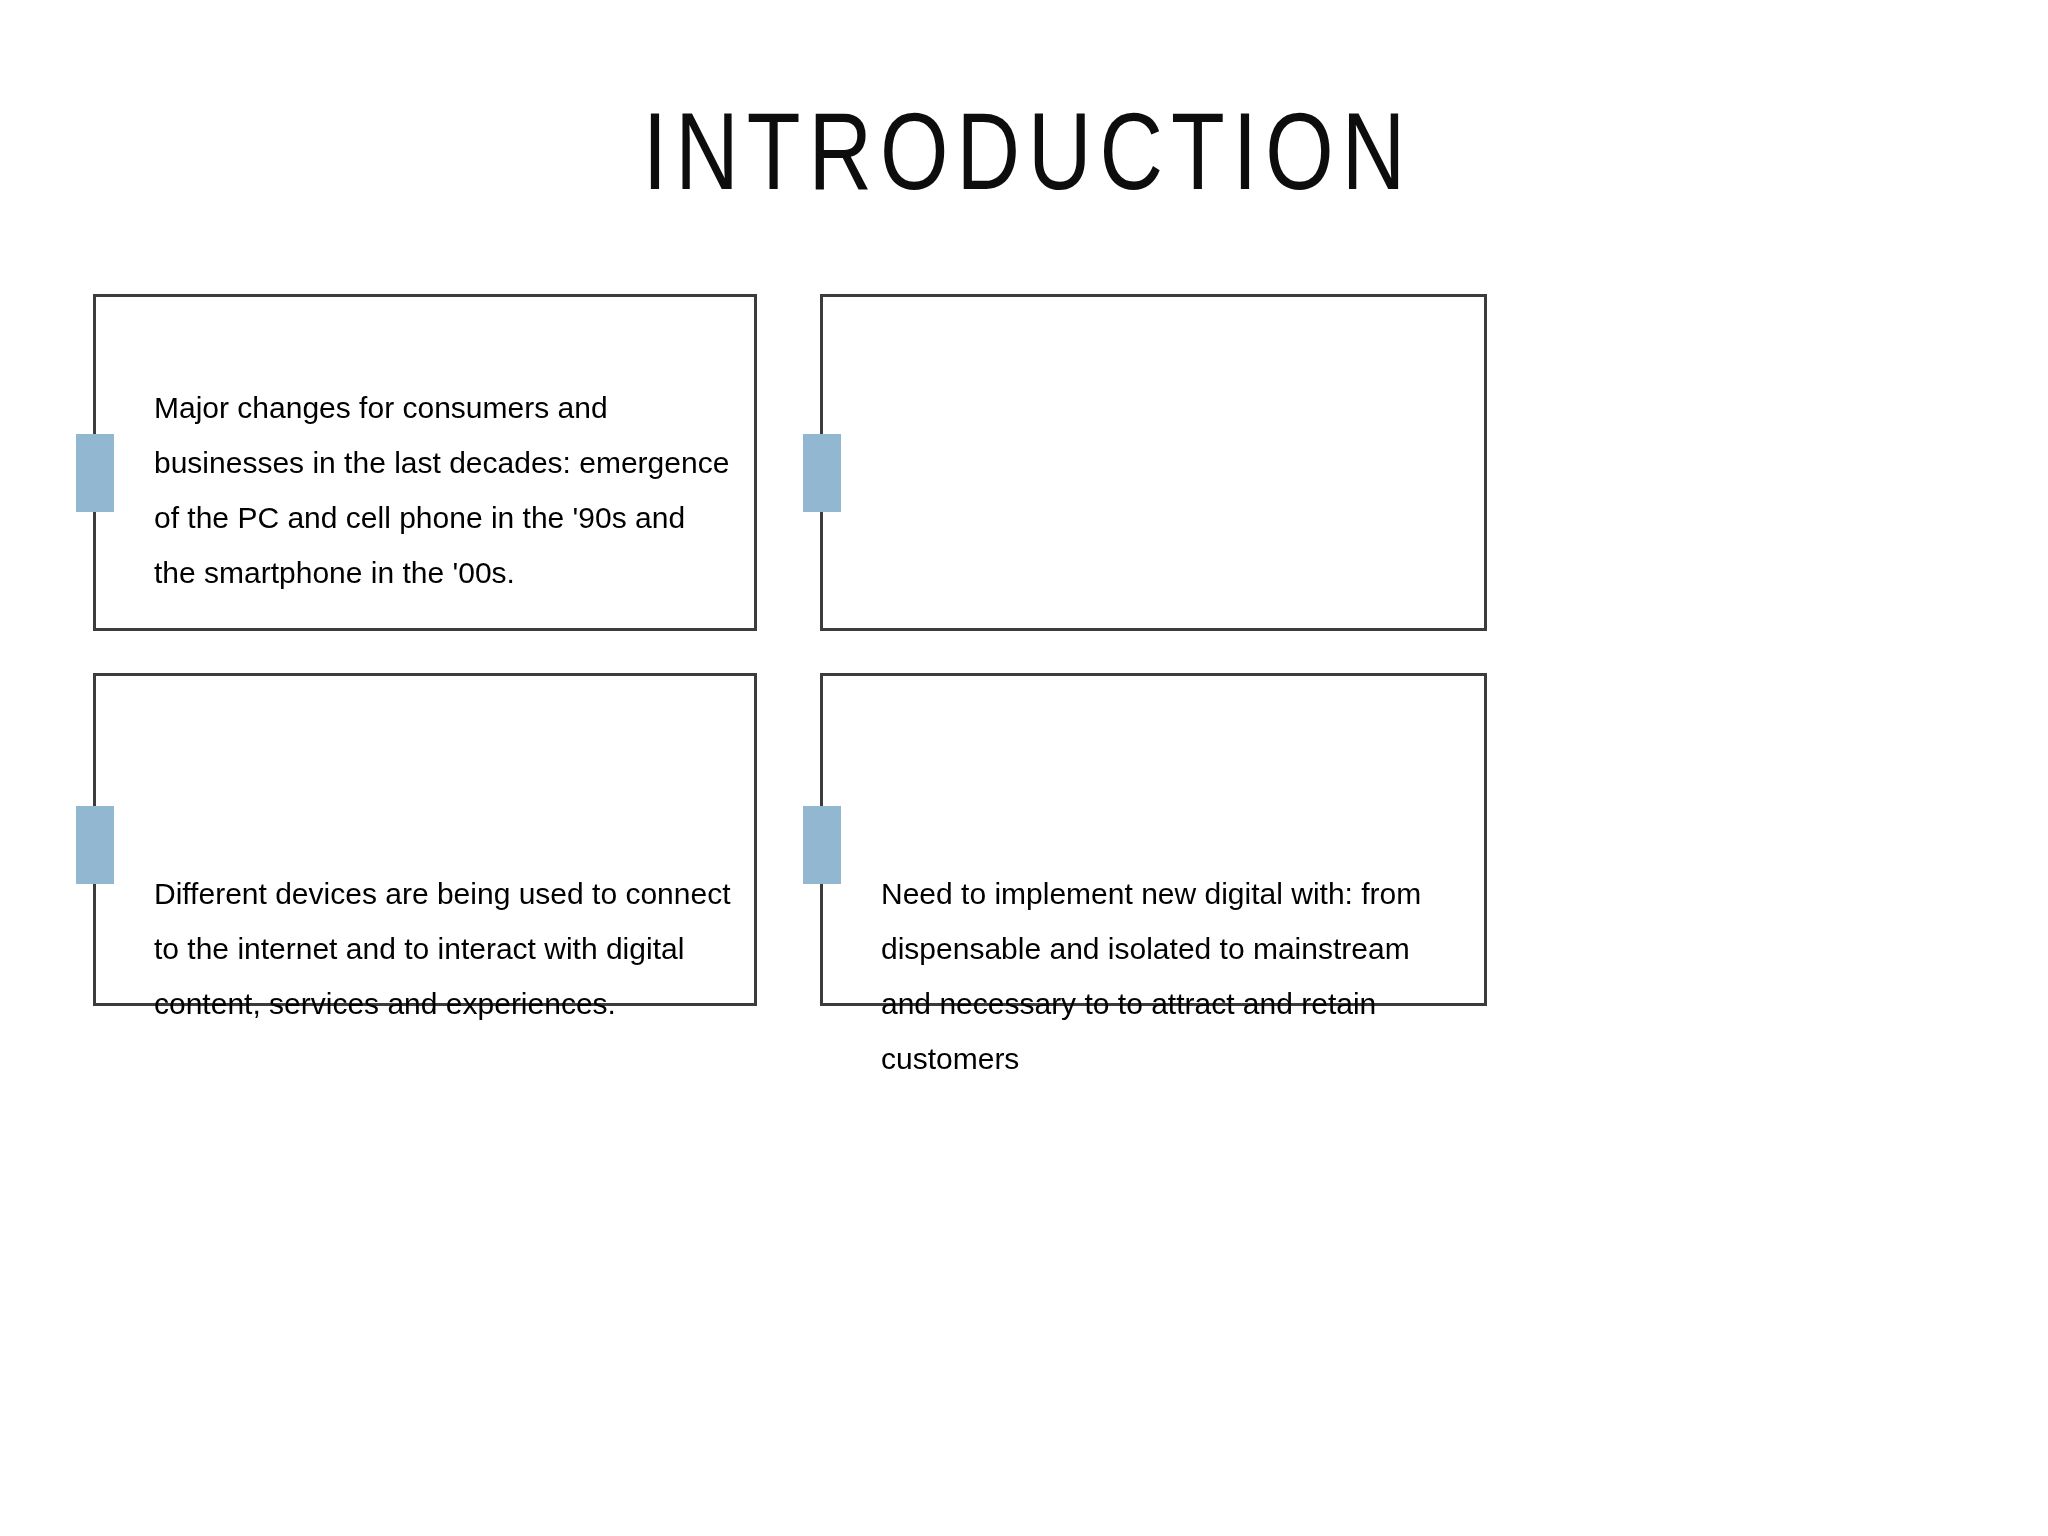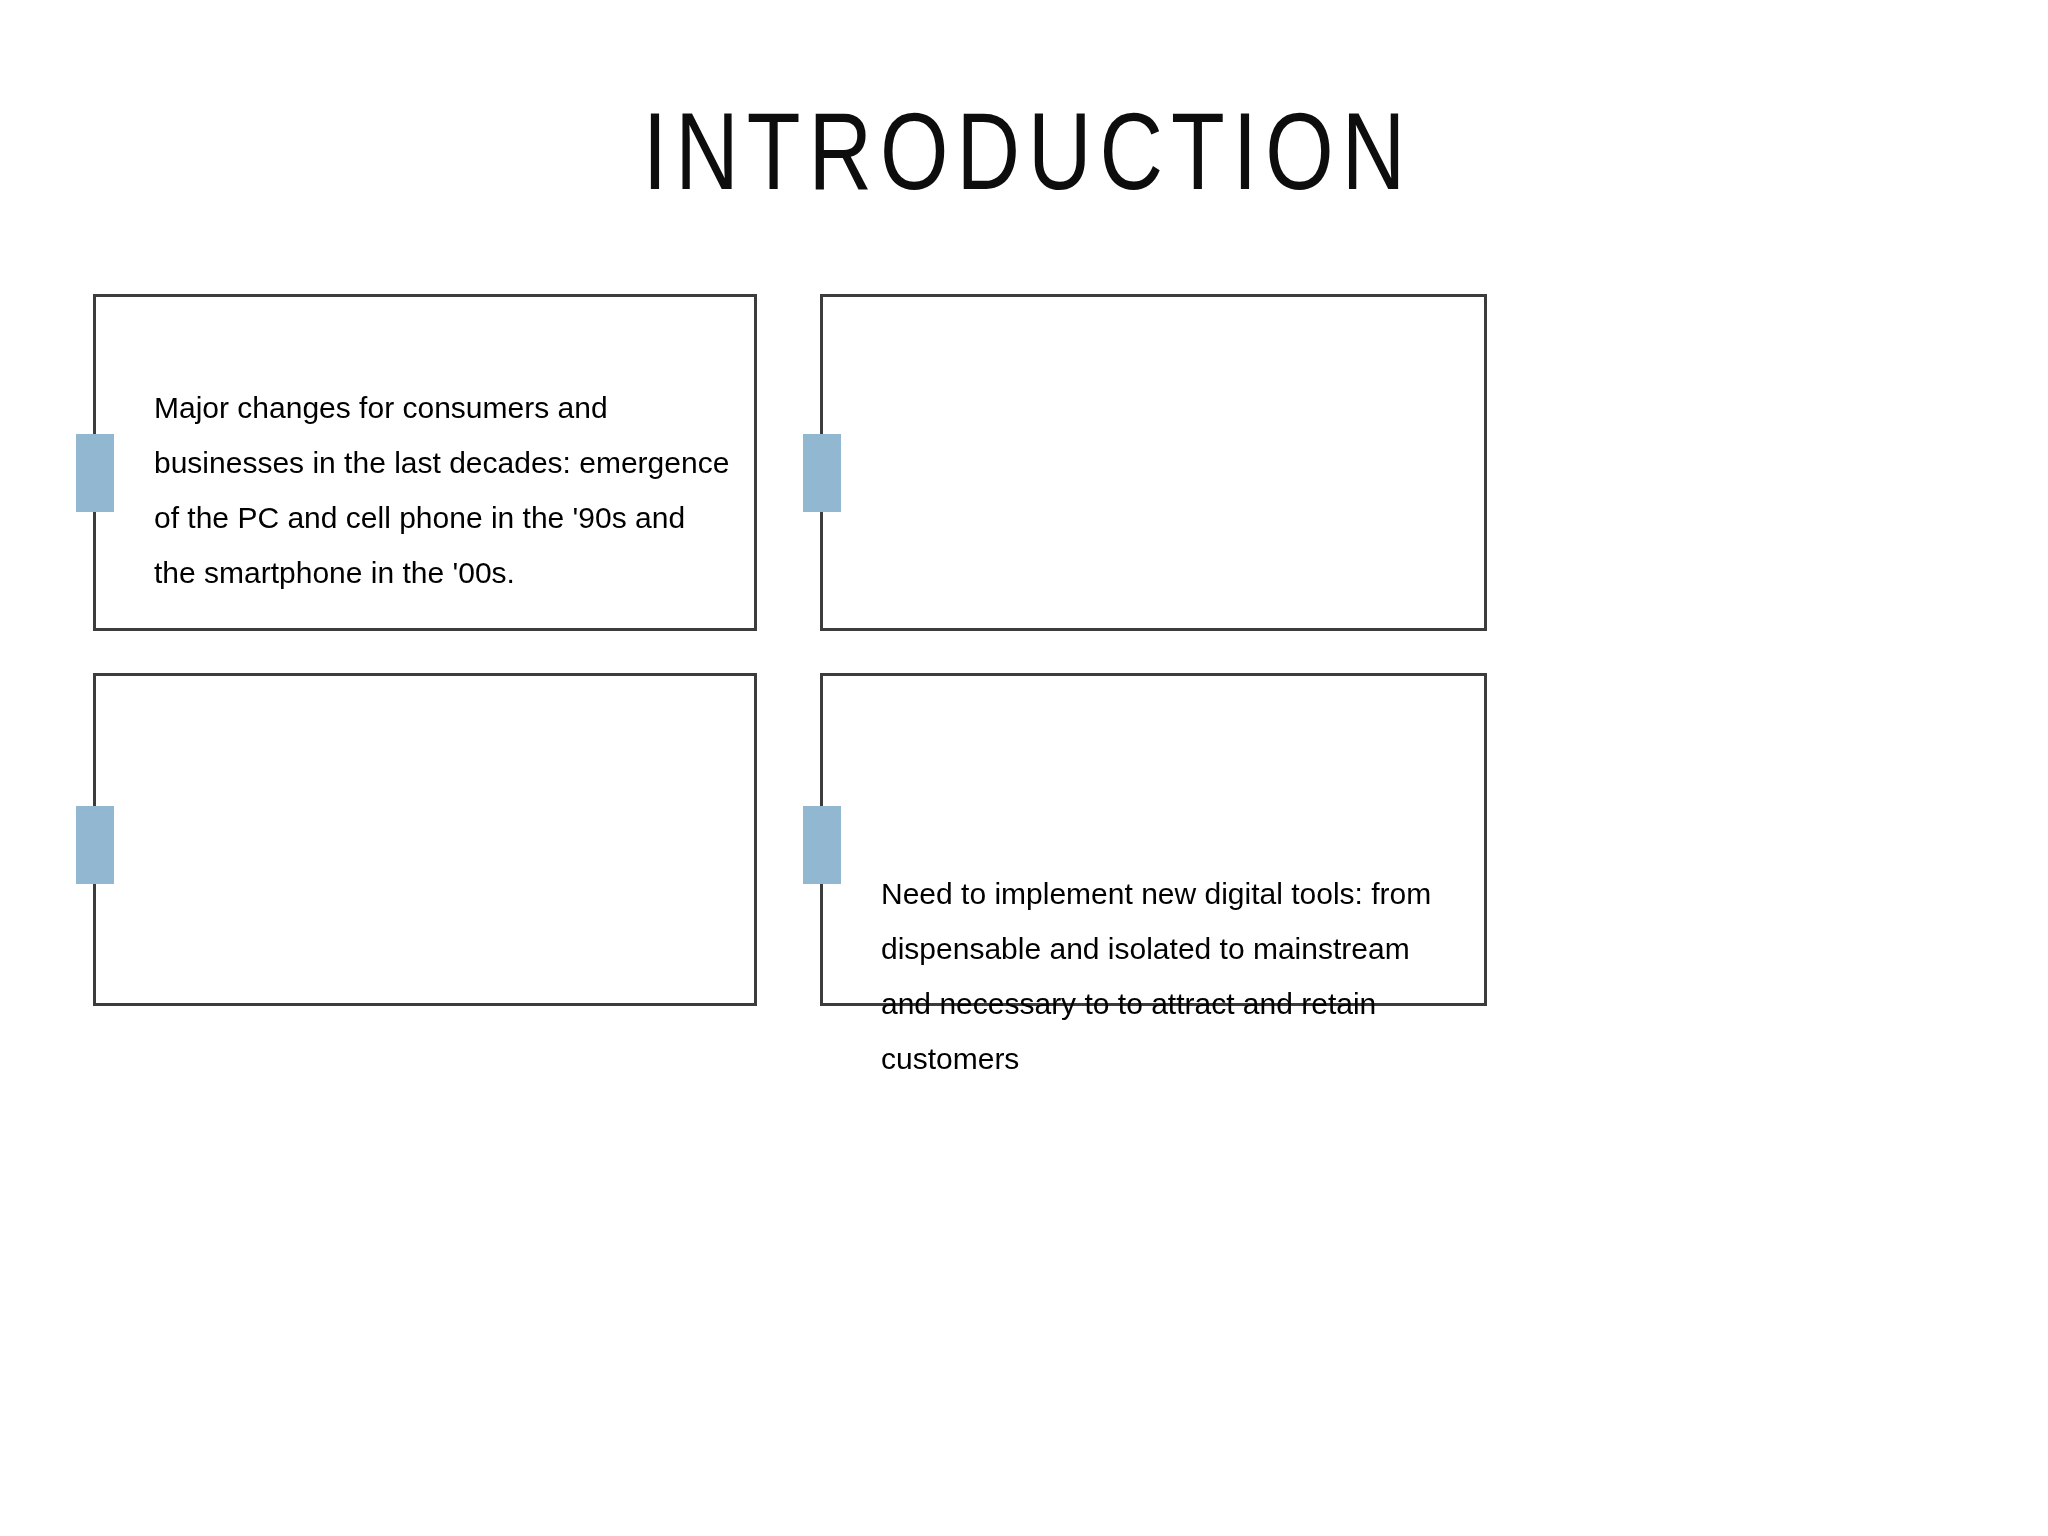--- a/index.html
+++ b/index.html
@@ -91,20 +91,21 @@
     <div class="accent-tab"></div>
     <div class="card-text">Major changes for consumers and businesses in the last decades: emergence of the PC and cell phone in the '90s and the smartphone in the '00s.</div>
   </div>
 
   <div class="card card-2">
     <div class="accent-tab"></div>
   </div>
 
   <div class="card card-3">
     <div class="accent-tab"></div>
+    <div class="card-text">Different devices are being used to connect to the internet and to interact with digital content, services and experiences.</div>
   </div>
 
   <div class="card card-4">
     <div class="accent-tab"></div>
-    <div class="card-text">Need to implement new digital tools: from dispensable and isolated to mainstream and necessary to to attract and retain customers</div>
+    <div class="card-text">Need to implement new digital with: from dispensable and isolated to mainstream and necessary to to attract and retain customers</div>
   </div>
 
 </div>
 
 </body></html>

